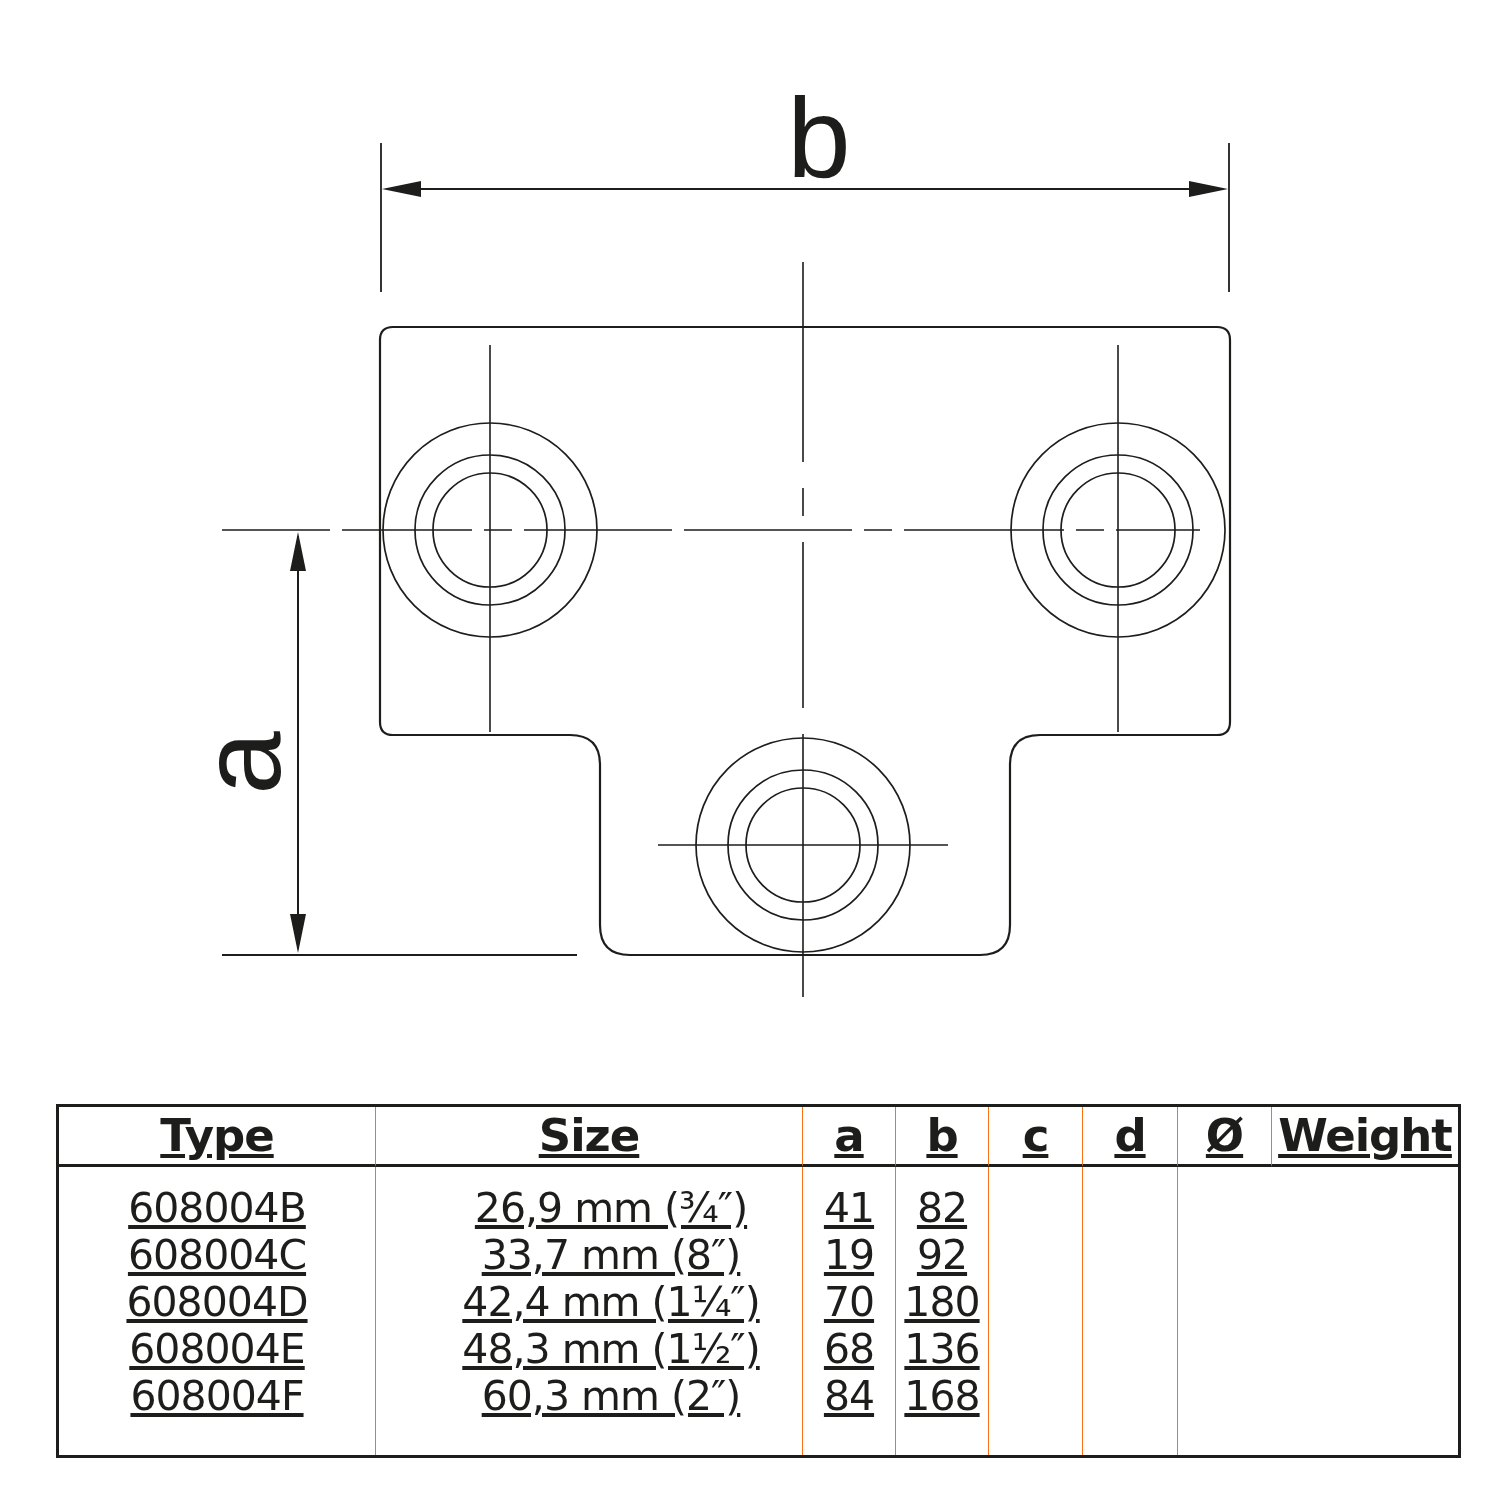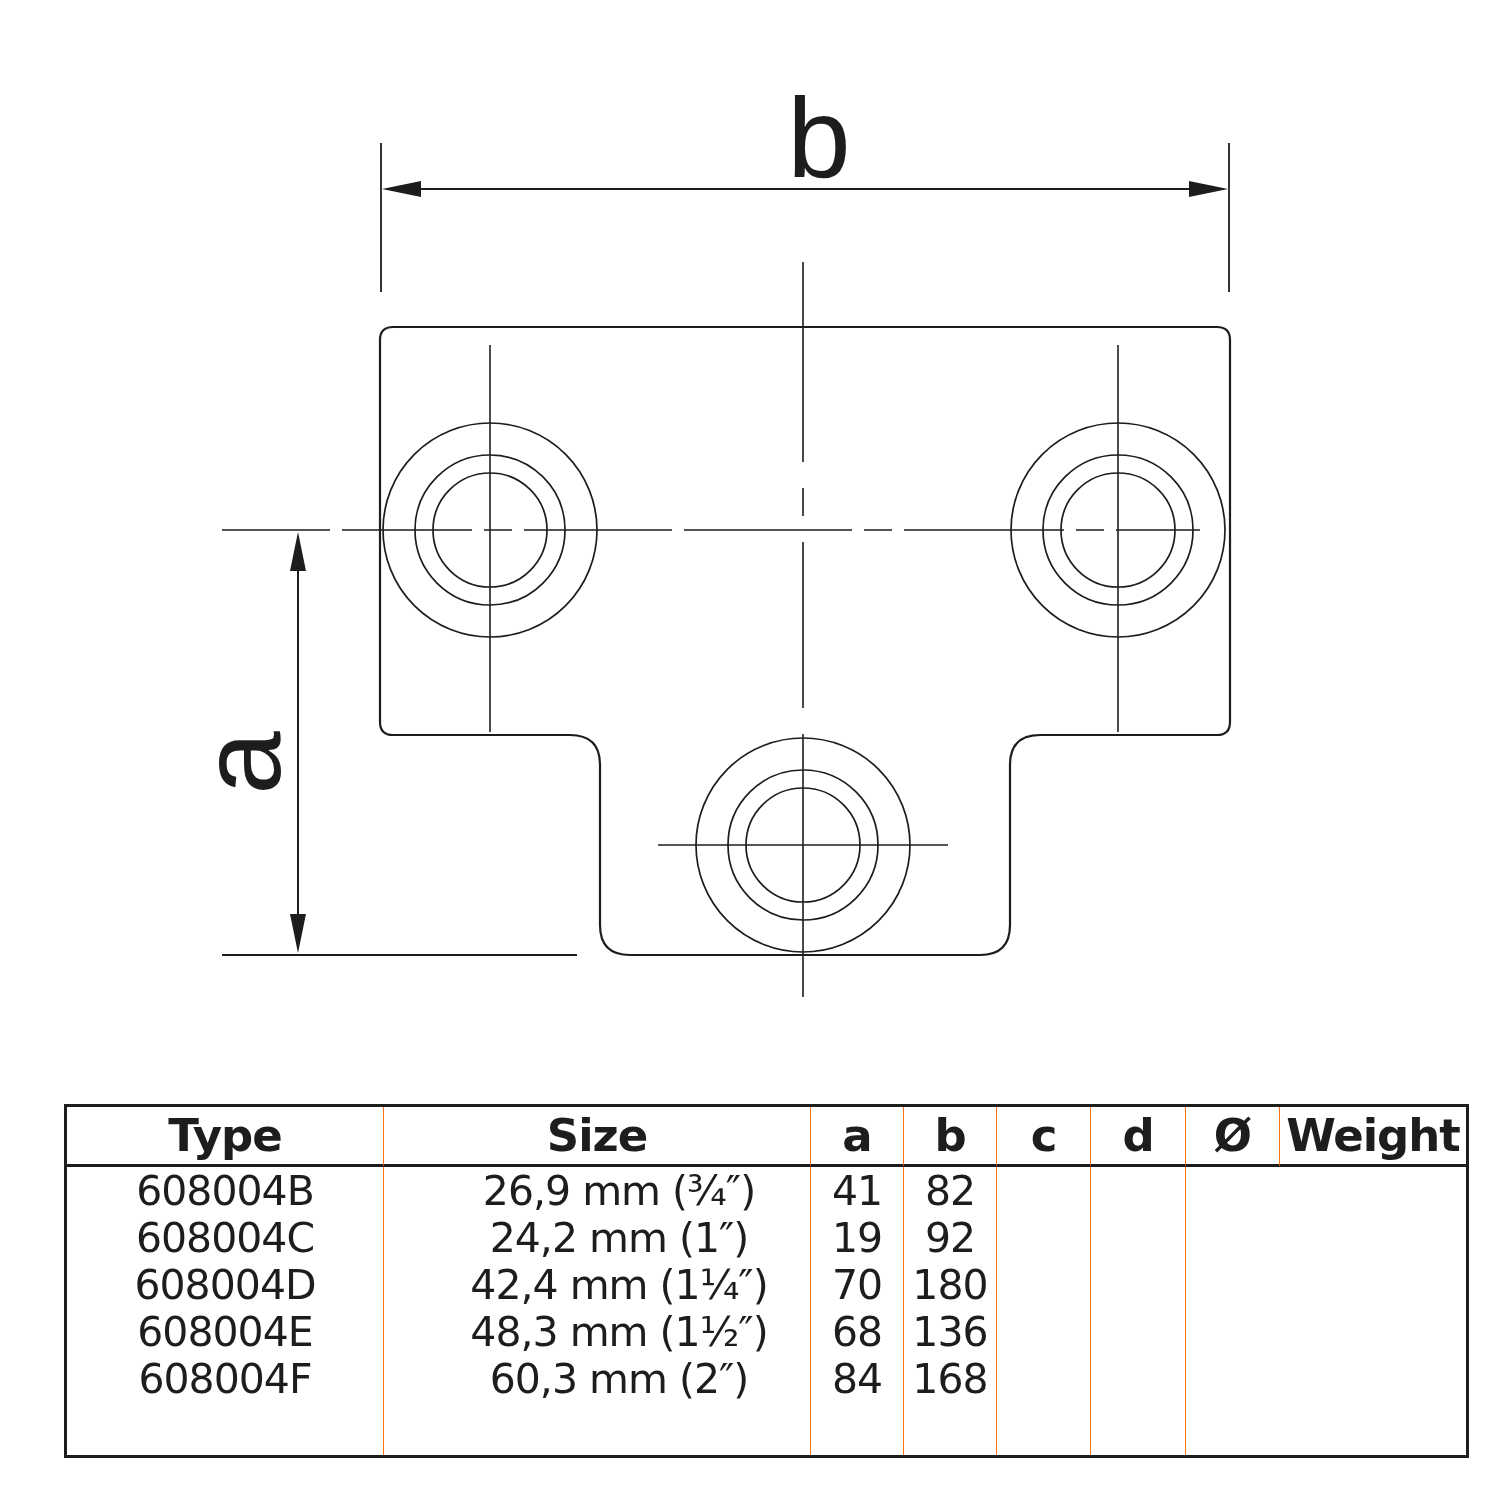--- a/index.html
+++ b/index.html
@@ -7,33 +7,34 @@
     position:relative;width:1501px;height:1501px;background:#ffffff;overflow:hidden;
     font-family:"Liberation Sans","DejaVu Sans",sans-serif;color:#1d1d1b;
   }
   svg text{font-family:"Liberation Sans","DejaVu Sans",sans-serif;}
 
   
   .drawing{position:absolute;left:0;top:0;}
 
   
   .spec-table{
-    position:absolute;left:64px;top:1104px;width:1405px;height:354px;
+    position:absolute;left:56px;top:1104px;width:1405px;height:354px;
     box-sizing:border-box;border:3px solid #1d1d1b;
     display:grid;
     grid-template-columns:316px 427px 93px 93px 94px 95px 94px 1fr;
     grid-template-rows:60px 1fr;
     background:#ffffff;
+    text-decoration:underline;
   }
   .th{
     box-sizing:border-box;display:flex;align-items:center;justify-content:center;
     font-size:45px;font-weight:bold;border-bottom:3px solid #1d1d1b;
     font-family:"DejaVu Sans","Liberation Sans",sans-serif;letter-spacing:-1px;
   }
-  .td{box-sizing:border-box;padding-top:1px;font-family:"DejaVu Sans","Liberation Sans",sans-serif;}
+  .td{box-sizing:border-box;padding-top:18px;font-family:"DejaVu Sans","Liberation Sans",sans-serif;}
   .bl{border-left:1px solid #f97316;}
   .ln{height:47px;line-height:47px;font-size:41px;text-align:center;white-space:nowrap;letter-spacing:-1px;}
   .col-size .ln{text-align:center;padding-left:44px;}
 </style>
 </head>
 <body>
 
 <div class="canvas">
 
   <svg class="drawing" width="1501" height="1080" viewBox="0 0 1501 1080">
@@ -100,21 +101,21 @@
 
     <div class="td col-type">
       <div class="ln">608004B</div>
       <div class="ln">608004C</div>
       <div class="ln">608004D</div>
       <div class="ln">608004E</div>
       <div class="ln">608004F</div>
     </div>
     <div class="td bl col-size">
       <div class="ln">26,9 mm (¾″)</div>
-      <div class="ln">24,2 mm (1″)</div>
+      <div class="ln">33,7 mm (8″)</div>
       <div class="ln">42,4 mm (1¼″)</div>
       <div class="ln">48,3 mm (1½″)</div>
       <div class="ln">60,3 mm (2″)</div>
     </div>
     <div class="td bl col-a">
       <div class="ln">41</div>
       <div class="ln">19</div>
       <div class="ln">70</div>
       <div class="ln">68</div>
       <div class="ln">84</div>

